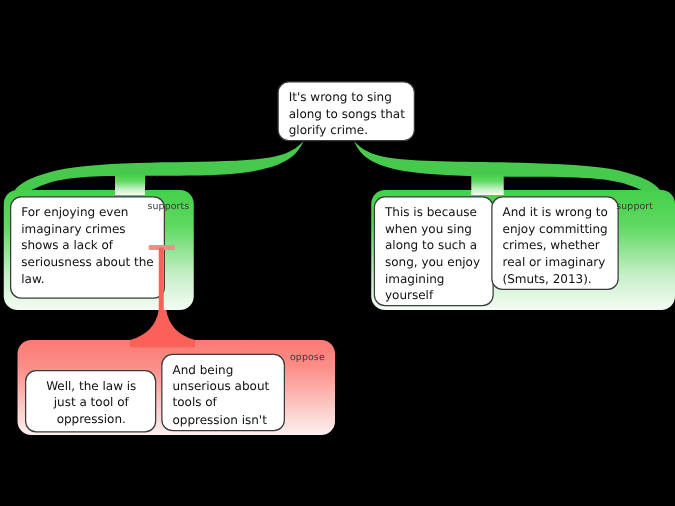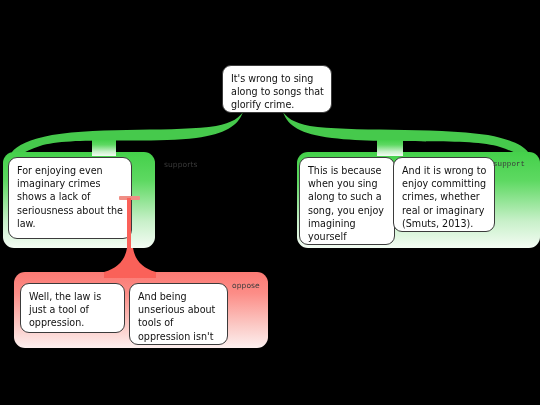--- a/index.html
+++ b/index.html
@@ -107,43 +107,43 @@
              L 528 152
              C 524 146, 510 139, 488 135
              C 432 127, 348 132, 310 126
              C 294 123, 286 118, 280 108 Z" fill="#46c94c"></path>
   </svg>
 
   <div class="group-panel green rc-tl rc-tr rc-bl rc-br" style="left:297px; top:152px; width:243px; height:96px;"></div>
 
   <div class="group-panel green" style="left:377px; top:140px; width:26px; height:16px;"></div>
 
-  <span class="relation-label" style="left:493px; top:160px;font-family:Liberation Mono, monospace;">support</span>
+  <span class="relation-label" style="left:493px; top:160px;">support</span>
 
   <div class="claim-box" style="left:299px; top:157px; width:96px; height:88px;">This is because when you sing along to such a song, you enjoy imagining yourself committing crimes</div>
 
   <div class="claim-box" style="left:393px; top:157px; width:102px; height:75px;">And it is wrong to enjoy committing crimes, whether real or imaginary (Smuts, 2013).</div>
 
   <div class="group-panel green rc-tl rc-tr rc-bl rc-br" style="left:3px; top:152px; width:152px; height:96px;"></div>
 
   <div class="group-panel green" style="left:92px; top:140px; width:24px; height:16px;"></div>
 
-  <span class="relation-label" style="left:118px; top:160px;margin-left:46px;">supports</span>
+  <span class="relation-label" style="left:118px; top:160px;">supports</span>
 
   <div class="claim-box" style="left:8px; top:157px; width:124px; height:82px;">For enjoying even imaginary crimes shows a lack of seriousness about the law.</div>
 
   <div class="stem-cap" style="left:119px; top:196px; width:21px; height:4px;"></div>
   <div class="stem-line" style="left:127px; top:198px; width:4px; height:76px;"></div>
   <svg style="position:absolute; left:104px; top:248px; width:52px; height:30px; z-index:5;" viewBox="0 0 52 30">
     <path d="M 23 0 L 29 0 C 31 12, 38 20, 52 24 L 52 30 L 0 30 L 0 24 C 14 20, 21 12, 23 0 Z" fill="#fa6159"></path>
   </svg>
 
   <div class="group-panel red rc-tl rc-tr rc-bl rc-br" style="left:14px; top:272px; width:254px; height:76px;"></div>
 
   <span class="relation-label" style="left:232px; top:281px;text-align:right;">oppose</span>
 
-  <div class="claim-box" style="left:20px; top:283px; width:105px; height:50px;">Well, the law is just a tool of oppression.</div>
+  <div class="claim-box" style="left:20px; top:296px; width:105px; height:50px;text-align:center;">Well, the law is just a tool of oppression.</div>
 
   <div class="claim-box" style="left:129px; top:283px; width:99px; height:62px;">And being unserious about tools of oppression isn't wrong.</div>
 
   <div class="claim-box root" style="left:222px; top:65px; width:110px; height:48px;">It's wrong to sing along to songs that glorify crime.</div>
 
 </div>
 
 </body></html>

